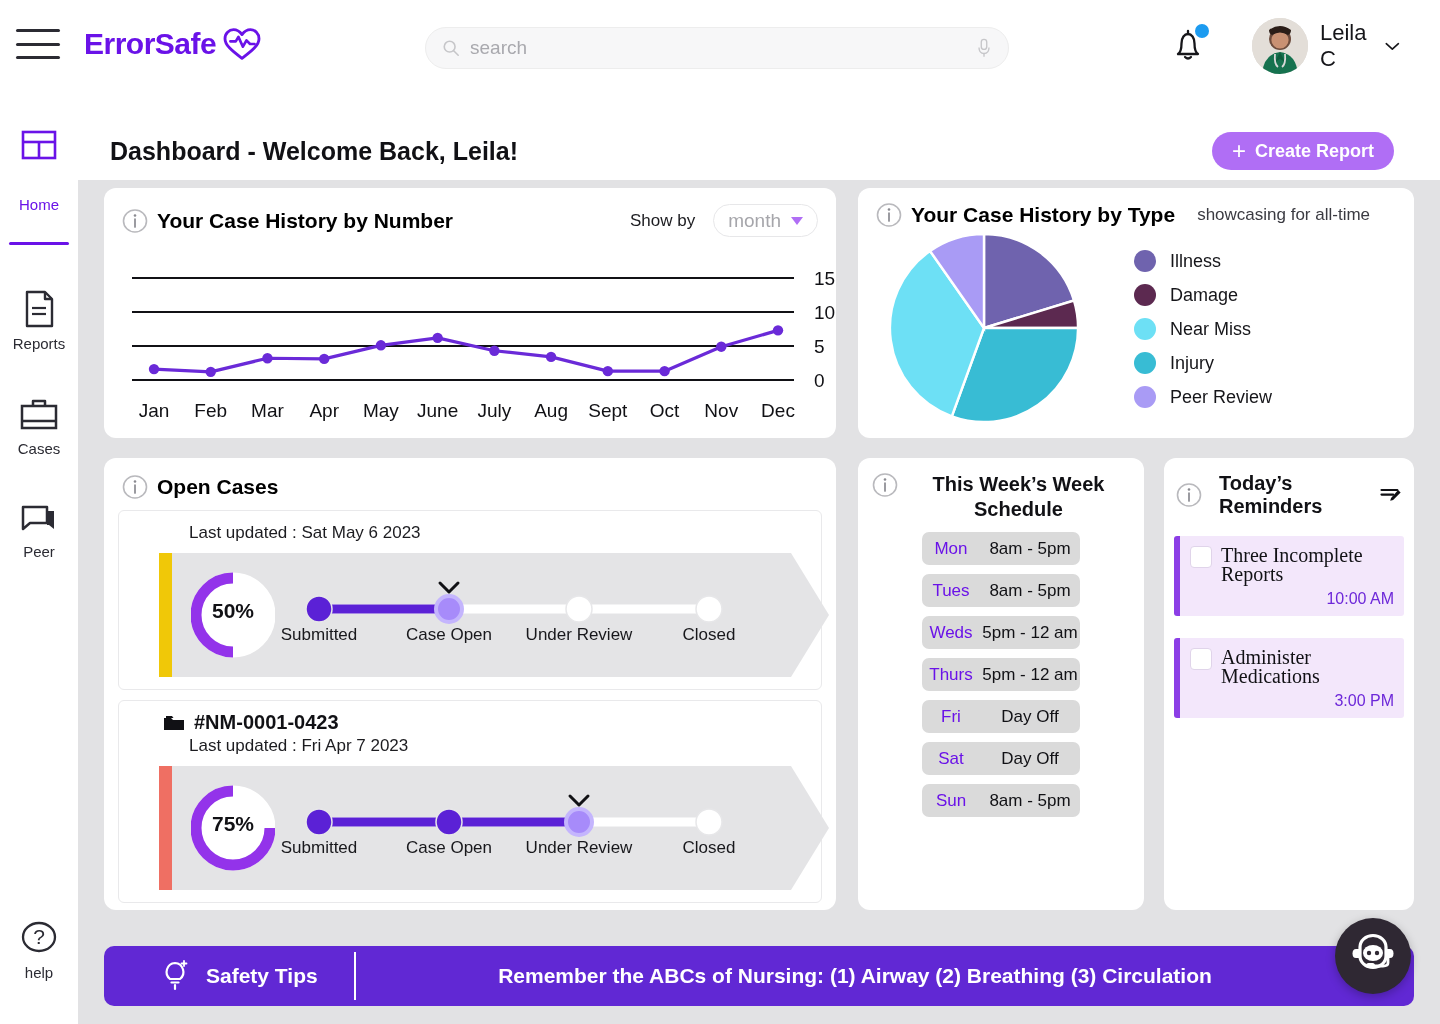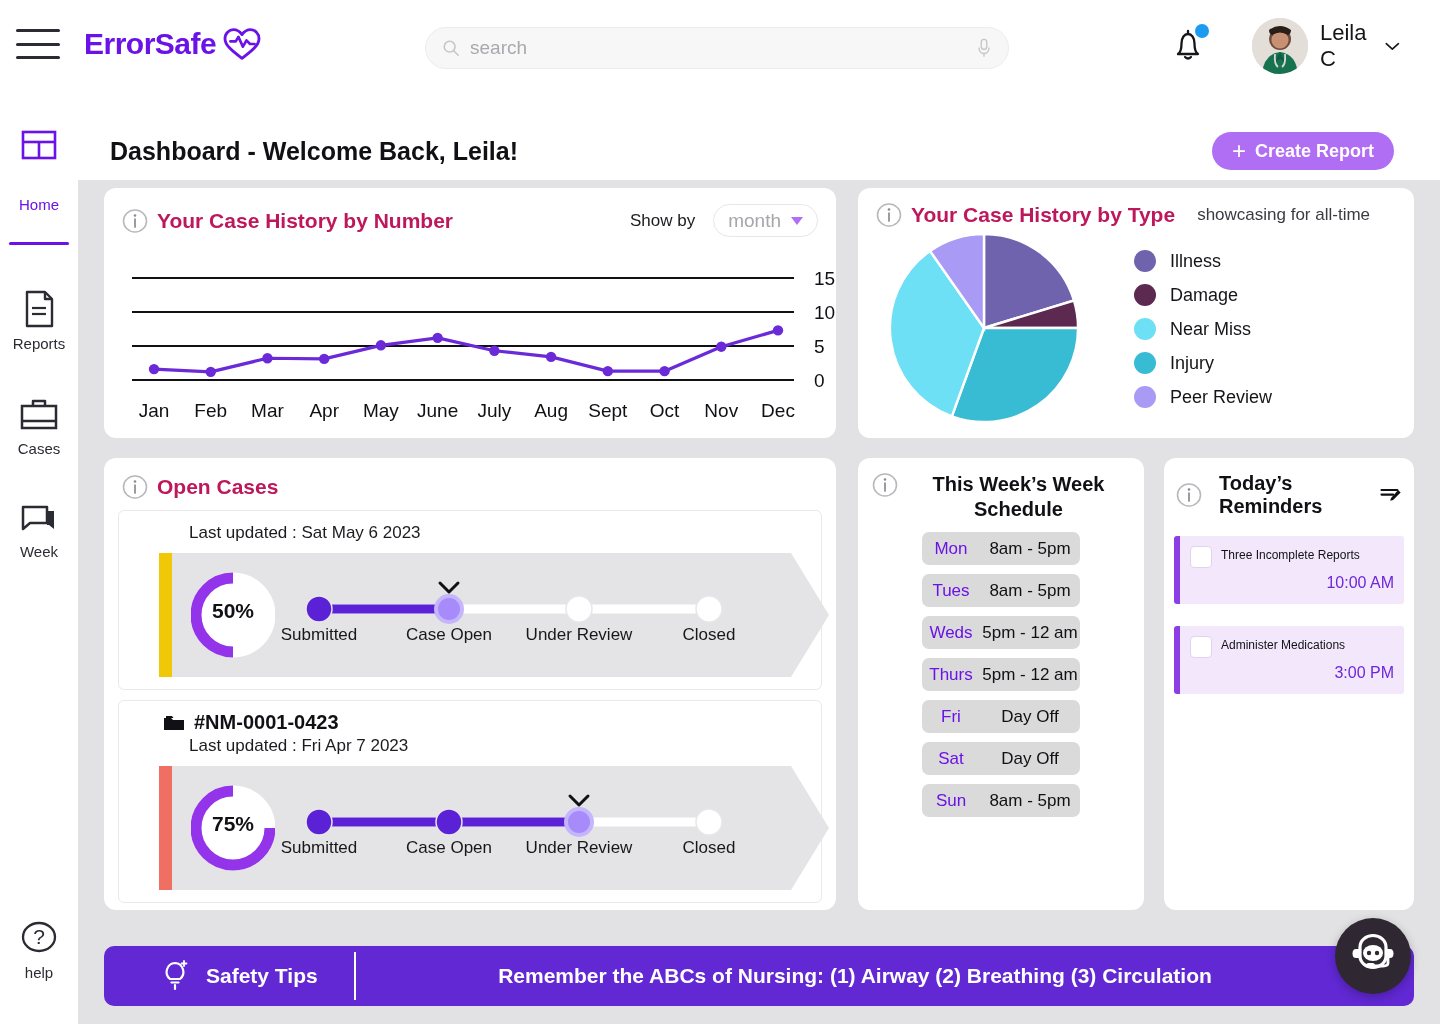--- a/index.html
+++ b/index.html
@@ -104,21 +104,21 @@
   .canvas {
     position: absolute; left: 78px; top: 180px; width: 1362px; height: 844px;
     background: #e2e2e4;
   }
   .card { background: #fff; border-radius: 12px; position: absolute; }
 
   
   #line-card { left: 26px; top: 8px; width: 732px; height: 250px; }
   .card-head { display: flex; align-items: center; padding: 16px 18px 0 18px; }
   .info-icon { width: 26px; height: 26px; flex: none; margin-right: 9px; }
-  .card-title { font-size: 21px; font-weight: 700; color: #be185d; }
+  .card-title { font-size: 21px; font-weight: 700; color: #000000; }
   .showby { margin-left: auto; display: flex; align-items: center; gap: 18px; }
   .showby-label { font-size: 17px; color: #1c1c20; }
   .select-pill {
     border: 1px solid #e7e7e9; border-radius: 18px; height: 33px;
     display: flex; align-items: center; gap: 10px; padding: 0 14px;
     cursor: pointer; background: #fff;
   }
   .select-value { font-size: 19px; color: #a6a6ab; }
   .caret { width: 0; height: 0; border-left: 6px solid transparent;
            border-right: 6px solid transparent; border-top: 8px solid #b06ef5; }
@@ -177,21 +177,21 @@
   .rem-list { padding: 18px 10px 0 10px; display:flex; flex-direction:column; gap: 22px; }
   .rem-item {
     background: #f3e7fb; border-left: 6px solid #8c3ee6; border-radius: 3px;
     padding: 10px 10px 8px 10px; min-height: 68px; position: relative;
   }
   .rem-row { display: flex; gap: 9px; }
   .rem-check {
     width: 22px; height: 22px; background:#fff; border-radius: 4px; flex:none;
     border: 1px solid #e0d4ea; cursor:pointer;
   }
-  .rem-text { font-size: 12px; color: #111115; line-height: 19px; }
+  .rem-text { font-size: 20px; color: #111115; line-height: 19px; font-family: Liberation Serif, serif; }
   .rem-time { text-align: right; font-size: 16px; color: #6d28d9; margin-top: 6px; }
 
   
   .banner {
     position: absolute; left: 26px; top: 766px; width: 1310px; height: 60px;
     background: #6128d4; border-radius: 10px; display: flex; align-items: center;
     cursor: pointer;
   }
   .banner-left { width: 250px; display:flex; align-items:center; gap: 14px;
                  padding-left: 54px; color: #fff; }
@@ -295,21 +295,21 @@
         <line x1="6" y1="27" x2="40" y2="27" stroke="#2b2b33" stroke-width="2.3"></line>
       </svg>
       <div class="side-label">Cases</div>
     </div>
 
     <div class="side-item">
       <svg width="46" height="40" viewBox="0 0 46 40">
         <path d="M7 8 H31 V24 H14 L7 30 Z" fill="none" stroke="#2b2b33" stroke-width="2.5" stroke-linejoin="round"></path>
         <path d="M31 12 H38 V30 L33 26 H31 Z" fill="#2b2b33"></path>
       </svg>
-      <div class="side-label">Week</div>
+      <div class="side-label">Peer</div>
     </div>
 
     <div class="side-help">
       <svg width="46" height="42" viewBox="0 0 46 42">
         <ellipse cx="23" cy="19" rx="16" ry="14" fill="none" stroke="#2b2b33" stroke-width="2.3"></ellipse>
         <text x="23" y="26" font-family="Liberation Sans, sans-serif" font-size="21" fill="#2b2b33" text-anchor="middle">?</text>
       </svg>
       <div class="side-label">help</div>
     </div>
   </div>

